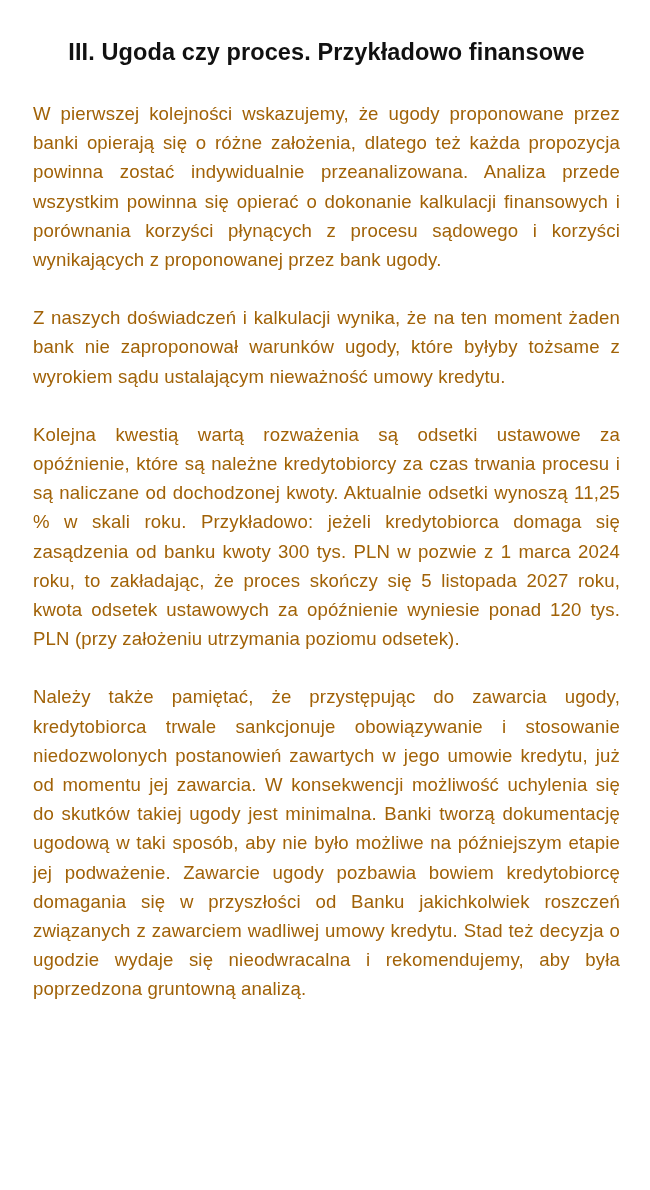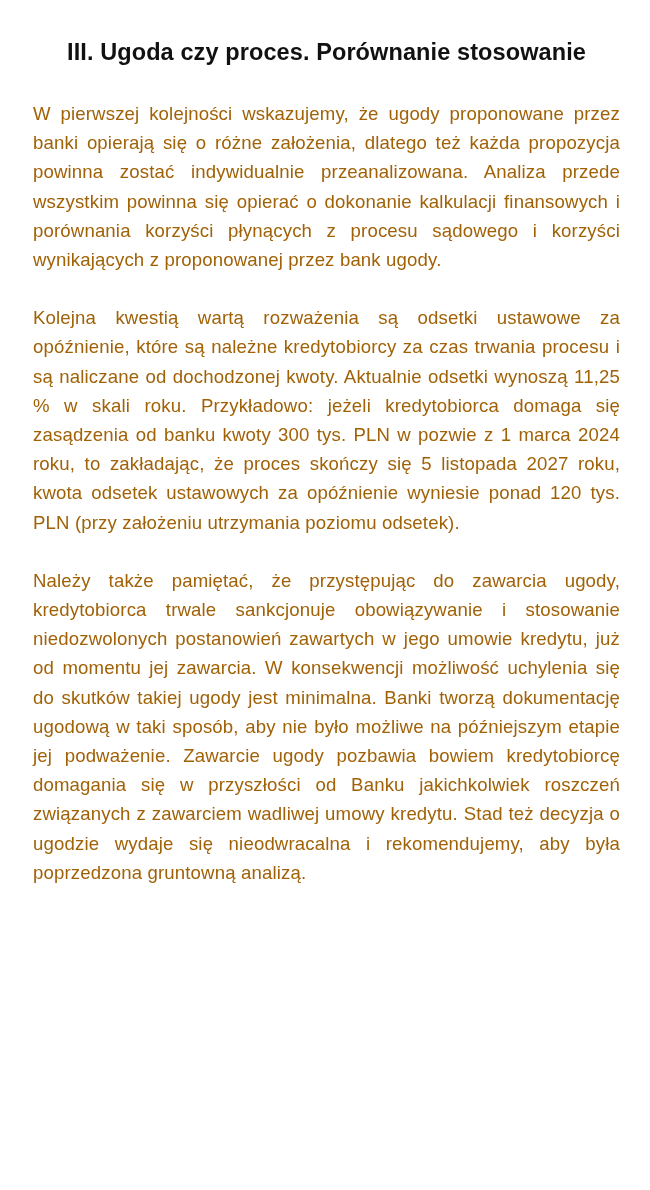--- a/index.html
+++ b/index.html
@@ -42,19 +42,20 @@
       color: #a16207;
       text-align: justify;
       letter-spacing: 0.15px;
       hyphens: none;
     }
   </style>
 </head>
 <body>
 
 <div class="page">
-  <h1 class="title">III. Ugoda czy proces. Porównanie stosowanie</h1>
+  <h1 class="title">III. Ugoda czy proces. Przykładowo finansowe</h1>
   <div class="content">
     <p class="para">W pierwszej kolejności wskazujemy, że ugody proponowane przez banki opierają się o różne założenia, dlatego też każda propozycja powinna zostać indywidualnie przeanalizowana. Analiza przede wszystkim powinna się opierać o dokonanie kalkulacji finansowych i porównania korzyści płynących z procesu sądowego i korzyści wynikających z proponowanej przez bank ugody.</p>
+    <p class="para">Z naszych doświadczeń i kalkulacji wynika, że na ten moment żaden bank nie zaproponował warunków ugody, które byłyby tożsame z wyrokiem sądu ustalającym nieważność umowy kredytu.</p>
     <p class="para">Kolejna kwestią wartą rozważenia są odsetki ustawowe za opóźnienie, które są należne kredytobiorcy za czas trwania procesu i są naliczane od dochodzonej kwoty. Aktualnie odsetki wynoszą 11,25 % w skali roku. Przykładowo: jeżeli kredytobiorca domaga się zasądzenia od banku kwoty 300 tys. PLN w pozwie z 1 marca 2024 roku, to zakładając, że proces skończy się 5 listopada 2027 roku, kwota odsetek ustawowych za opóźnienie wyniesie ponad 120 tys. PLN (przy założeniu utrzymania poziomu odsetek).</p>
     <p class="para">Należy także pamiętać, że przystępując do zawarcia ugody, kredytobiorca trwale sankcjonuje obowiązywanie i stosowanie niedozwolonych postanowień zawartych w jego umowie kredytu, już od momentu jej zawarcia. W konsekwencji możliwość uchylenia się do skutków takiej ugody jest minimalna. Banki tworzą dokumentację ugodową w taki sposób, aby nie było możliwe na późniejszym etapie jej podważenie. Zawarcie ugody pozbawia bowiem kredytobiorcę domagania się w przyszłości od Banku jakichkolwiek roszczeń związanych z zawarciem wadliwej umowy kredytu. Stad też decyzja o ugodzie wydaje się nieodwracalna i rekomendujemy, aby była poprzedzona gruntowną analizą.</p>
   </div>
 </div>
 
 </body></html>

